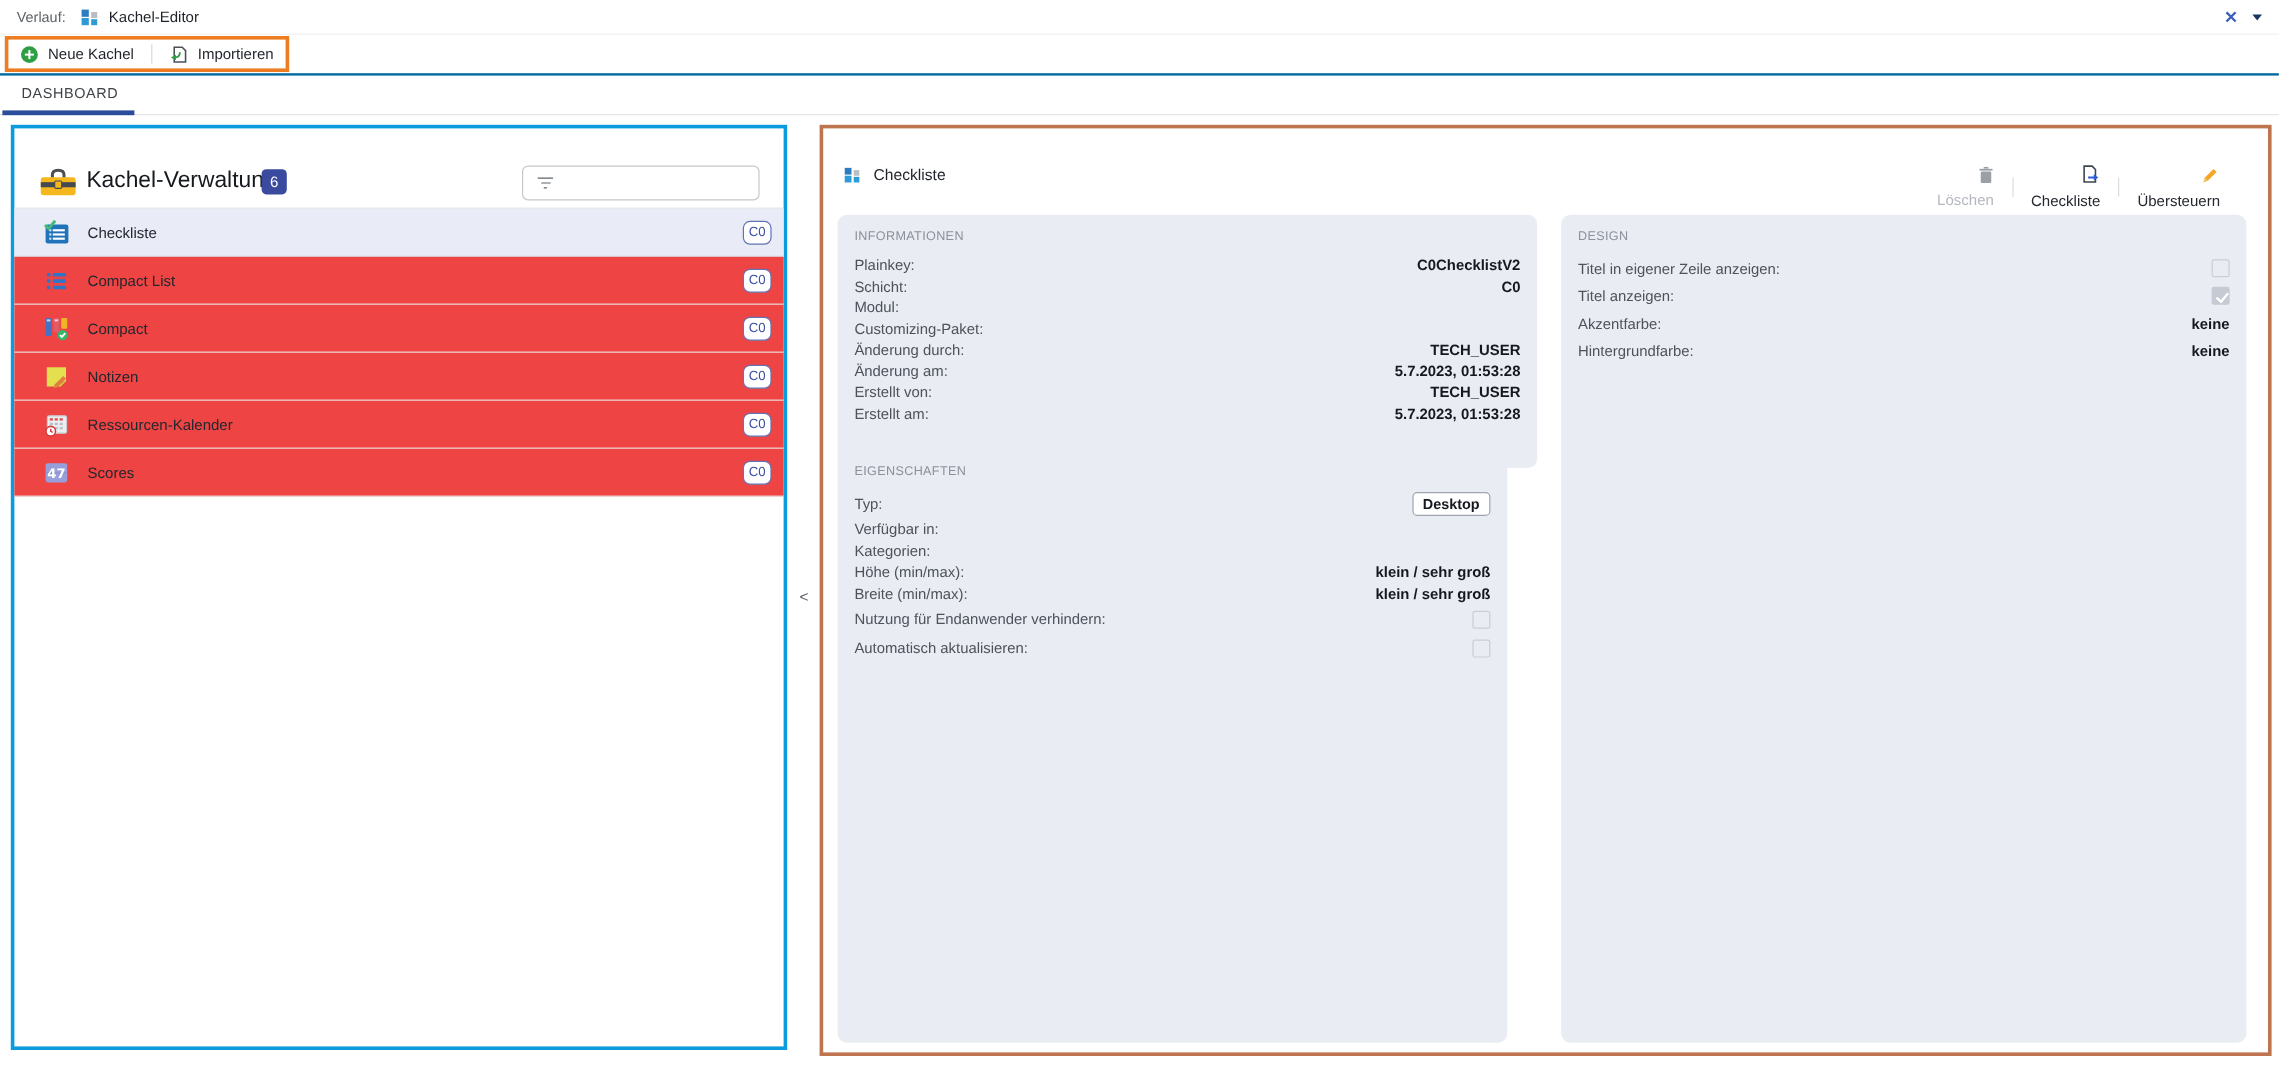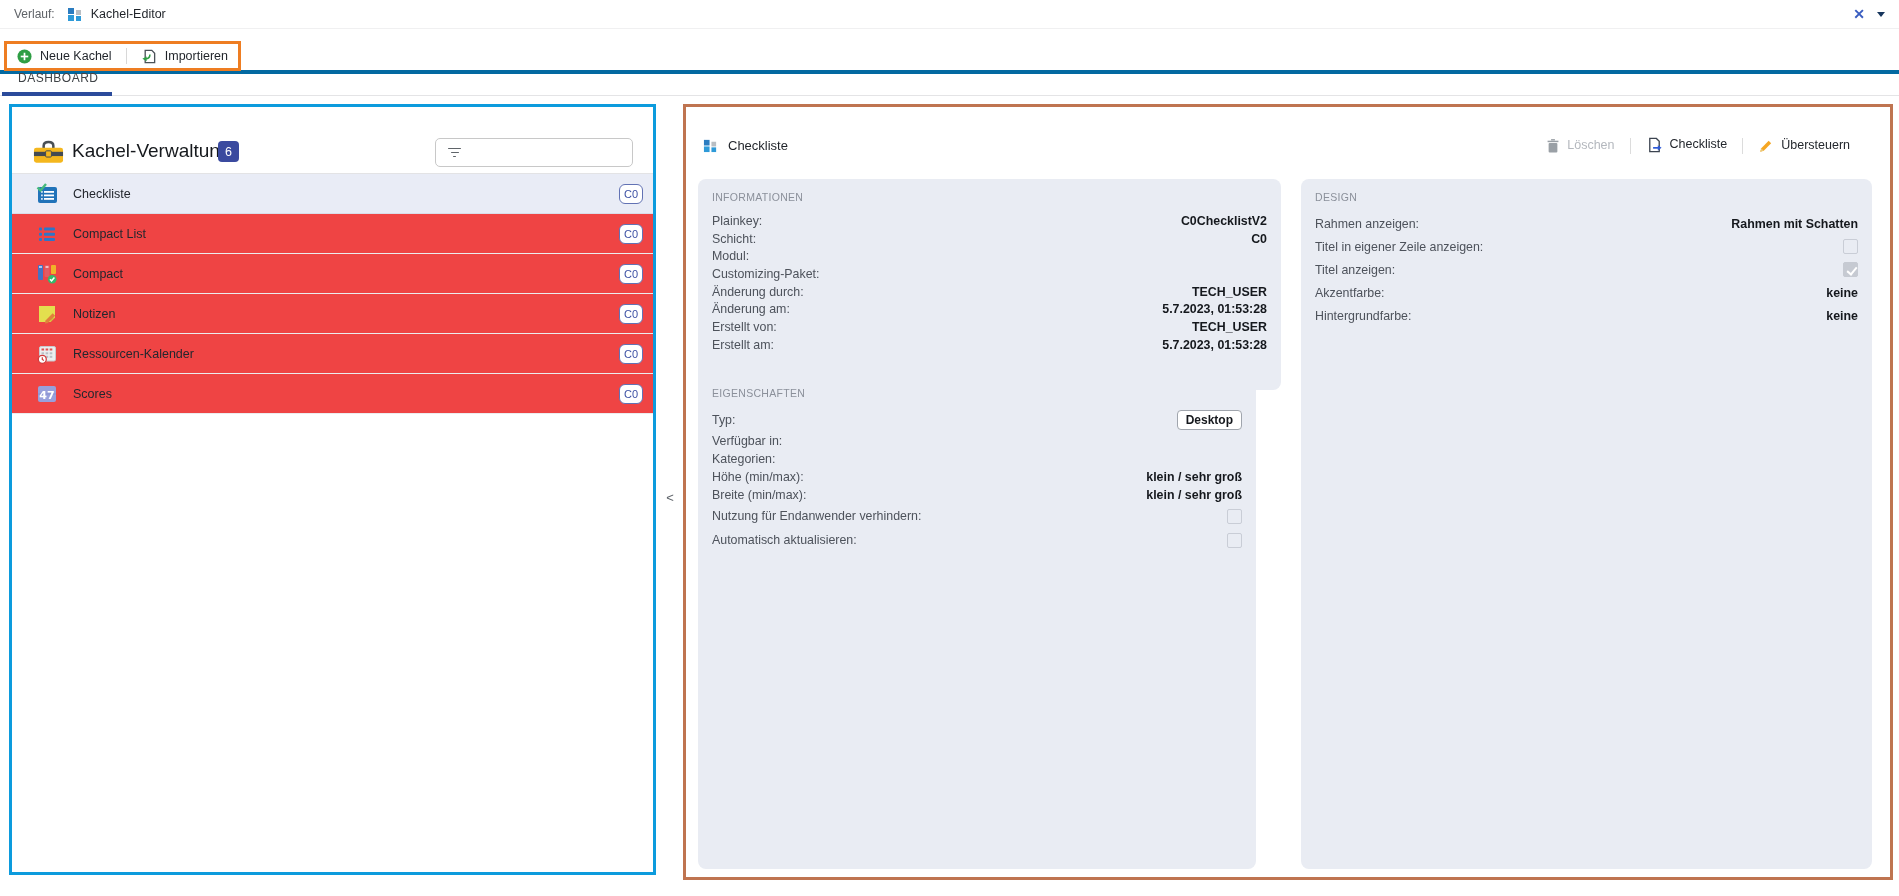--- a/index.html
+++ b/index.html
@@ -17,21 +17,21 @@
     display:flex; align-items:center; padding:0 14px; border-bottom:1px solid #f0f0f1; }
   .titlebar .history { font-size:12px; color:#5f6368; margin-right:12px; }
   .titlebar .app-icon { margin-right:8px; }
   .titlebar .app-title { font-size:12.5px; color:#1f2329; }
   .titlebar-right { margin-left:auto; display:flex; align-items:center; gap:12px; }
   .close-btn { font-size:14px; font-weight:bold; color:#3a5dc0; cursor:default; line-height:1; }
   .caret-down { width:0; height:0; border-left:4px solid transparent; border-right:4px solid transparent;
     border-top:5px solid #17365d; }
 
   
-  .toolbar { position:absolute; top:40px; left:0; right:0; height:34px; border-bottom:4px solid #0369a1;padding-left:28px; }
+  .toolbar { position:absolute; top:29px; left:0; right:0; height:34px; border-bottom:2px solid #0369a1;padding-left:28px; }
   .toolbar-highlight { position:absolute; left:4px; top:1px; width:237px; height:30px;
     border:3px solid #ee7d22; display:flex; align-items:center; padding:0 10px; background:#fff; }
   .tb-btn { display:flex; align-items:center; gap:8px; font-size:12.5px; color:#1f2329; white-space:nowrap; cursor:default; }
   .tb-divider { width:1px; height:16px; background:#d8d8d8; margin:0 14px; }
 
   
   .tabstrip { position:absolute; top:63px; left:0; right:0; height:33px; border-bottom:1px solid #e4e4e6; }
   .tab-label { position:absolute; left:18px; top:8px; font-size:12px; letter-spacing:.5px; color:#3f4347; }
   .tab-underline { position:absolute; left:2px; top:29px; width:110px; height:4px; background:#2b4b9b; }
 
@@ -63,21 +63,21 @@
   
   .collapse-handle { position:absolute; left:659px; top:485px; width:22px; height:24px;
     display:flex; align-items:center; justify-content:center; color:#5d6268; font-size:13px; cursor:default; }
 
   
   .right-panel { position:absolute; left:683px; top:104px; width:1210px; height:776px;
     border:3px solid #bf7450; background:#fff; }
   .dp-header-left { position:absolute; left:17px; top:31px; display:flex; align-items:center; gap:10px; }
   .dp-title { font-size:13px; color:#1f2329; }
   .dp-actions { position:absolute; right:40px; top:30px; display:flex; align-items:center; gap:15px; }
-  .action-btn { display:flex; align-items:flex-start; gap:7px; font-size:12.5px; color:#24282e; white-space:nowrap; cursor:default; }
+  .action-btn { display:flex; align-items:flex-end; gap:7px; font-size:12.5px; color:#24282e; white-space:nowrap; cursor:default;flex-direction:column; }
   .action-btn.disabled { color:#b4b8be; }
   .action-divider { width:1px; height:16px; background:#dcdcdc; }
 
   .card { position:absolute; background:#e9ecf3; border-radius:8px; padding:12px 14px; }
   .card-info   { left:12px;  top:72px;  width:583px; height:211px; }
   .card-props  { left:12px;  top:268px; width:558px; height:494px; }
   .card-design { left:615px; top:72px;  width:571px; height:690px; }
   .card-title { font-size:10.5px; letter-spacing:.3px; color:#8b909a; margin-bottom:9px; }
 
   .kv-row { display:flex; justify-content:space-between; align-items:center; font-size:12.4px; }
@@ -388,24 +388,20 @@
     </div>
     <div class="kv-row tall">
       <span class="kv-label">Automatisch aktualisieren:</span>
       <span class="cb"></span>
     </div>
   </div>
 
   <div class="card card-design">
     <div class="card-title">DESIGN</div>
     <div class="kv-row">
-      <span class="kv-label">Rahmen anzeigen:</span>
-      <span class="kv-value">Rahmen mit Schatten</span>
-    </div>
-    <div class="kv-row">
       <span class="kv-label">Titel in eigener Zeile anzeigen:</span>
       <span class="cb"></span>
     </div>
     <div class="kv-row">
       <span class="kv-label">Titel anzeigen:</span>
       <span class="cb checked"></span>
     </div>
     <div class="kv-row">
       <span class="kv-label">Akzentfarbe:</span>
       <span class="kv-value">keine</span>

